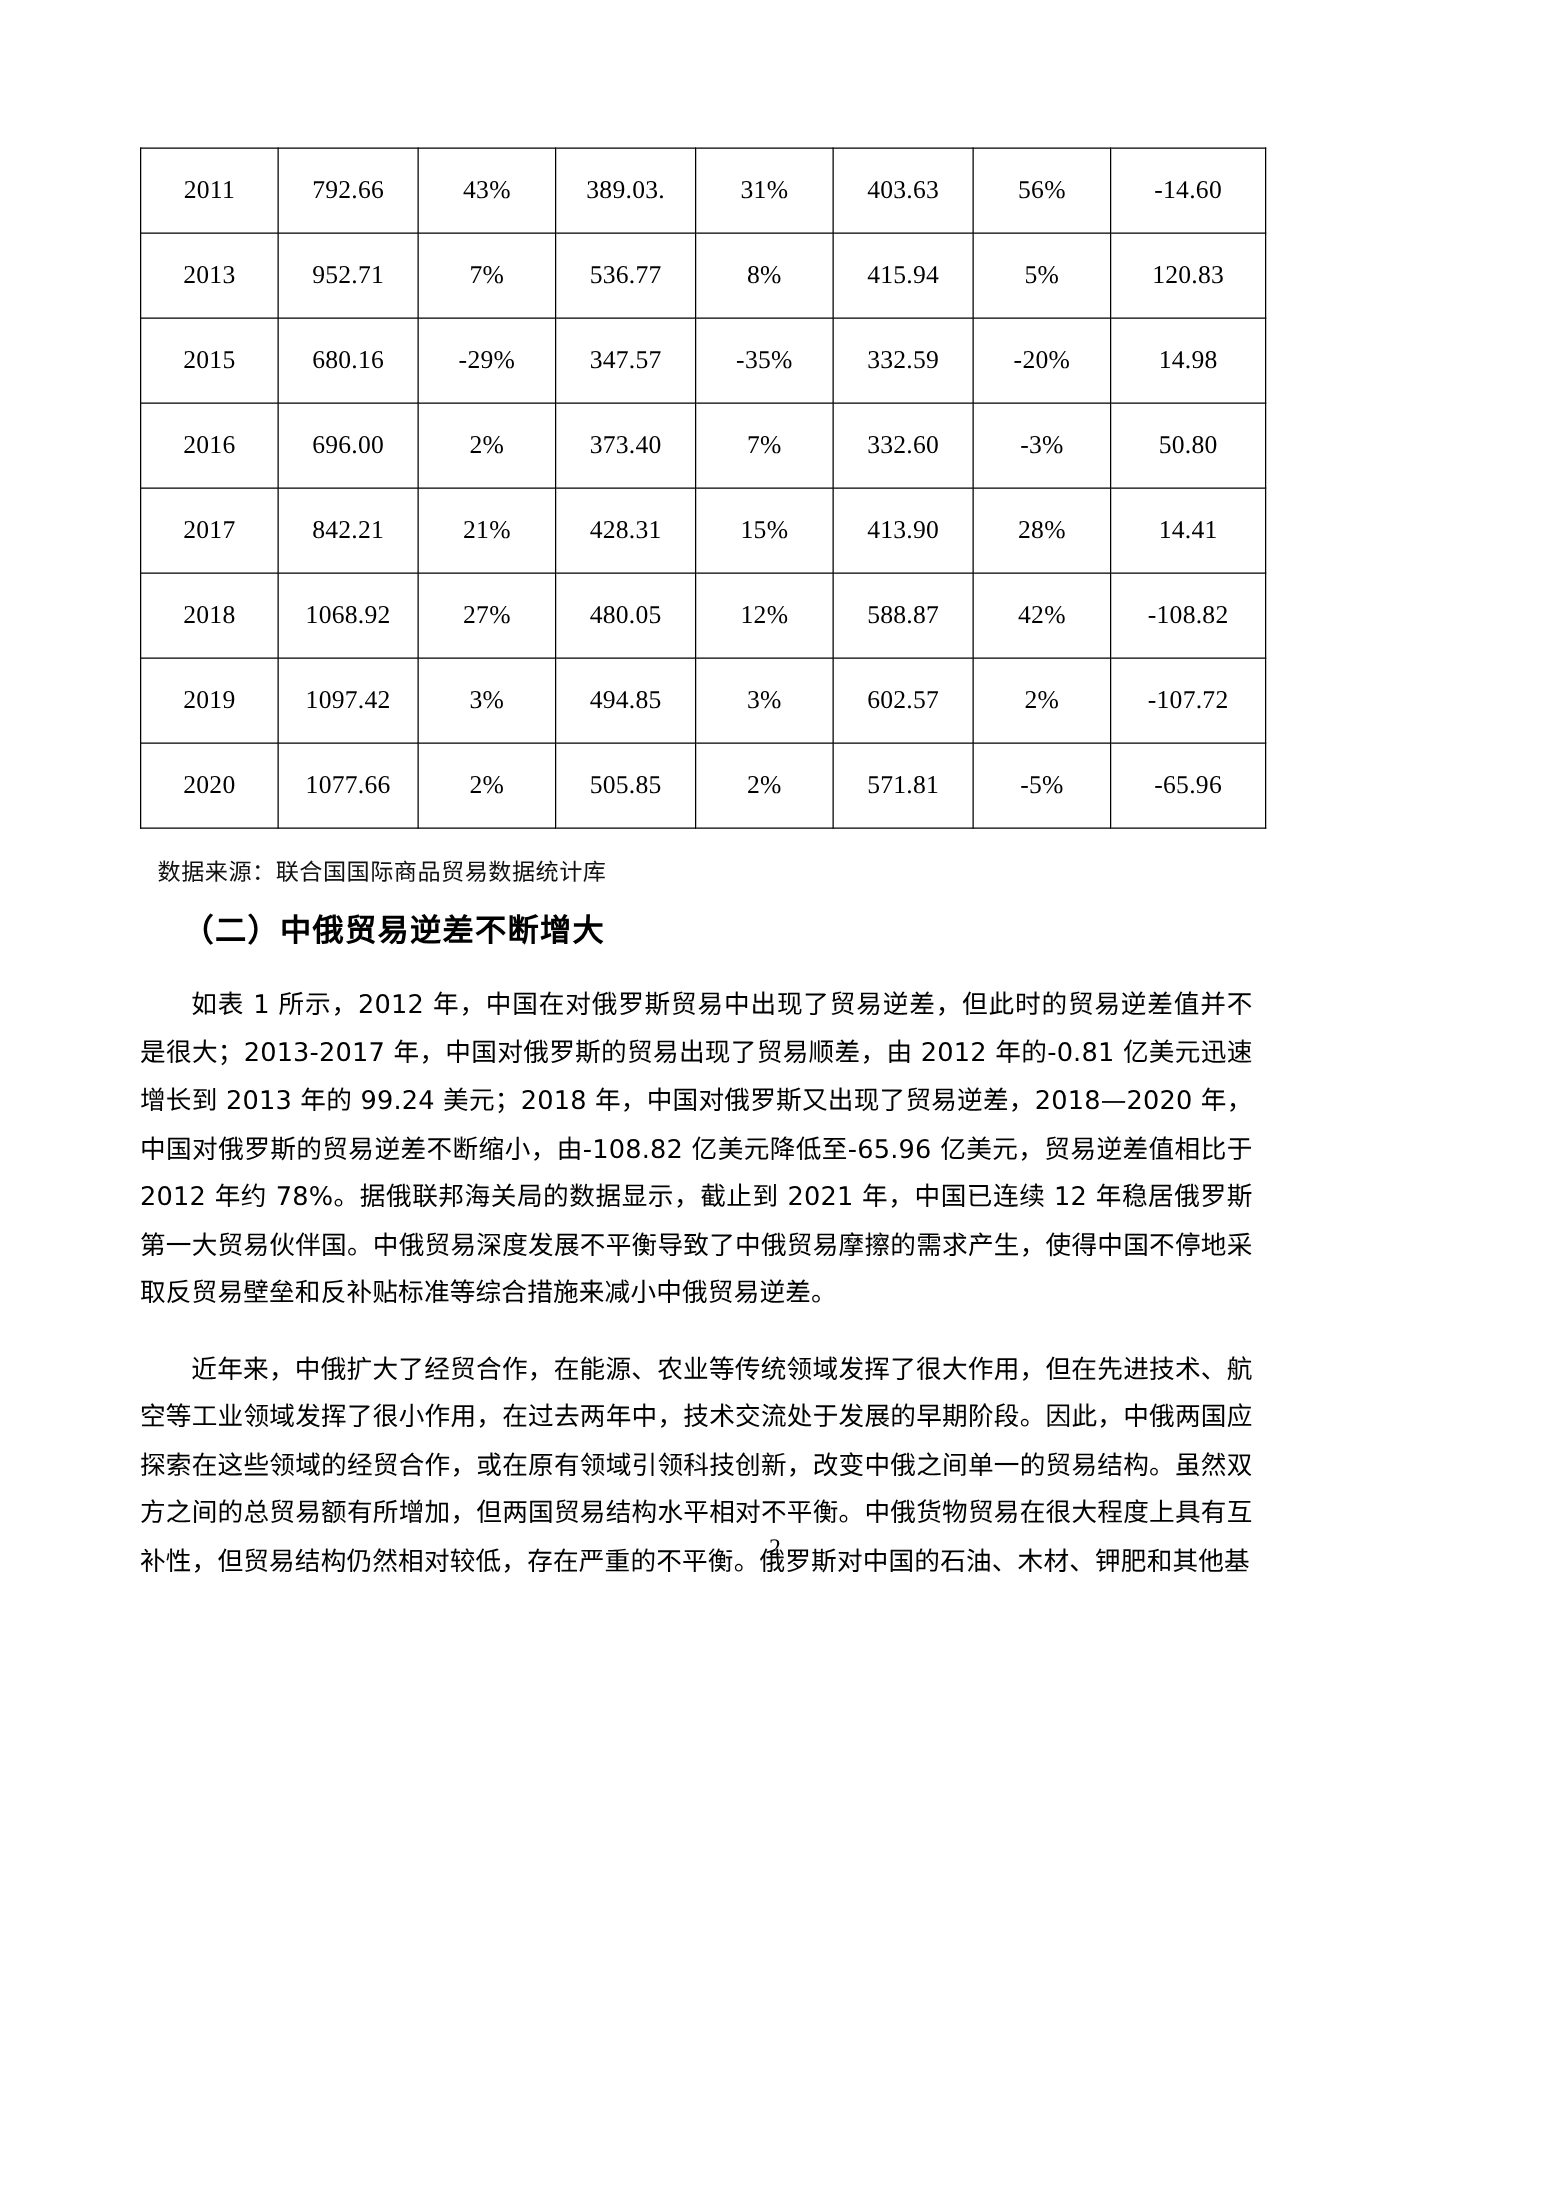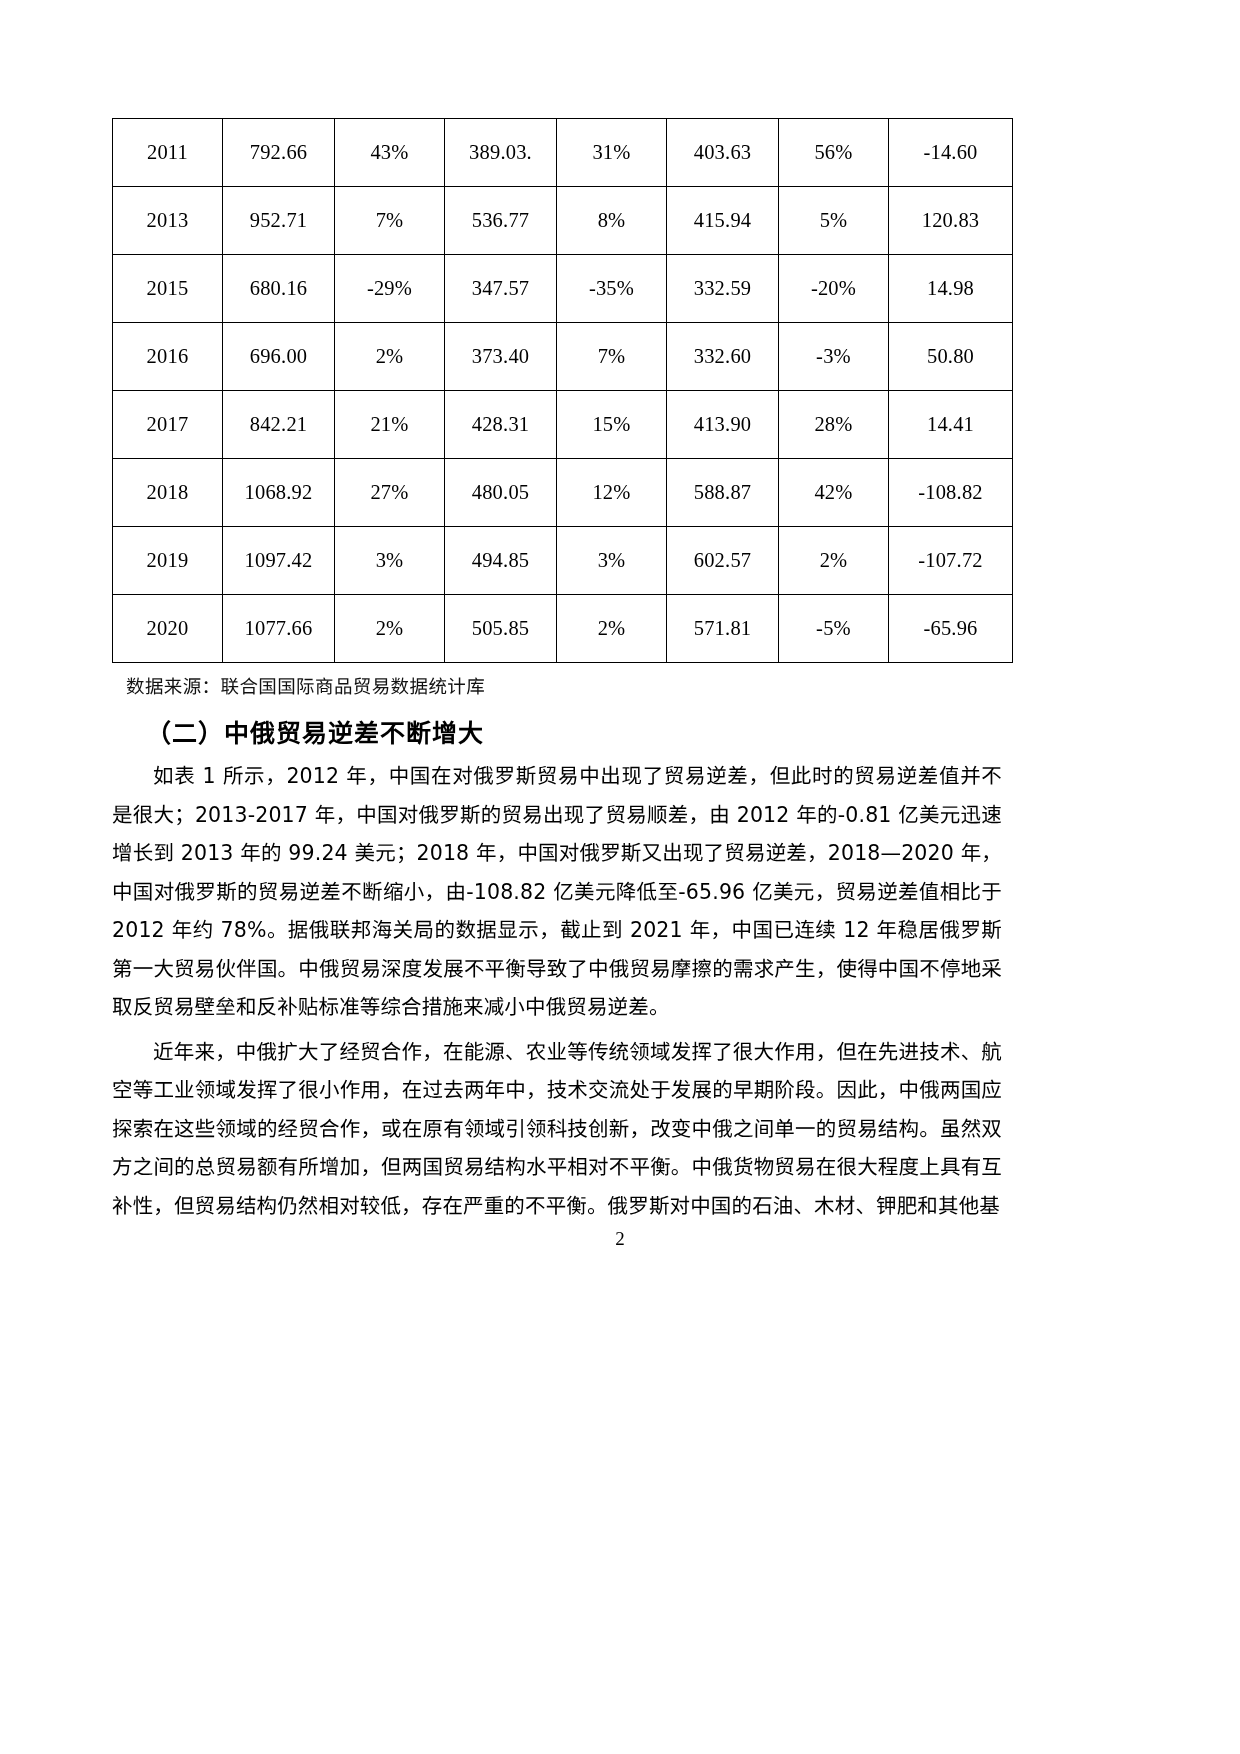--- a/index.html
+++ b/index.html
@@ -48,42 +48,42 @@
   col.c-exp     { width: 112px; }
   col.c-epct    { width: 110px; }
   col.c-imp     { width: 112px; }
   col.c-ipct    { width: 110px; }
   col.c-bal     { width: 124px; }
 
   
   .source-note {
     font-family: "DejaVu Sans", "Liberation Sans", sans-serif;
     font-size: 18.5px;
-    margin-top: 9px;
+    margin-top: 20px;
     margin-left: 14px;
     letter-spacing: 0.4px;
     color: #111;
   }
 
   
   h2.section-heading {
     font-family: "DejaVu Sans", "Liberation Sans", sans-serif;
     font-size: 25px;
     font-weight: bold;
     margin: 18px 0 0 34px;
     letter-spacing: 1px;
     line-height: 1.4;
   }
 
   
   p.body-para {
     font-family: "DejaVu Sans", "Liberation Sans", sans-serif;
     font-size: 20.5px;
     line-height: 38.5px;
-    margin: 6px 0 0 0;
+    margin: 22px 0 0 0;
     text-indent: 2em;
     text-align: justify;
     text-justify: inter-ideograph;
     letter-spacing: 0.15px;
     width: 890px;
   }
 
   
   .page-number {
     position: absolute;

